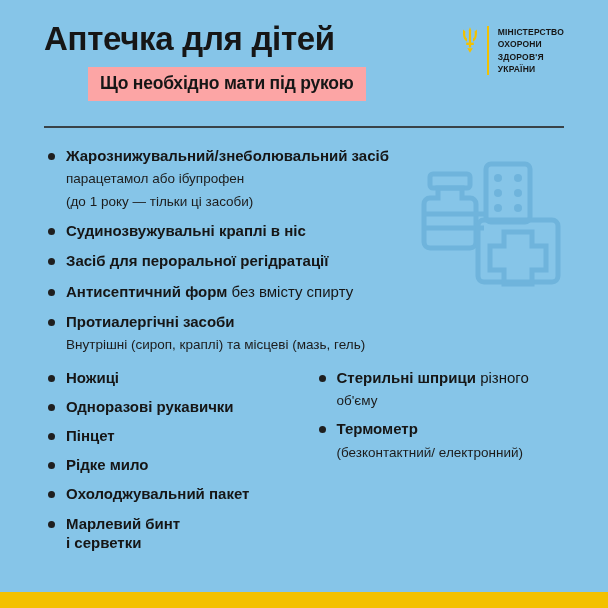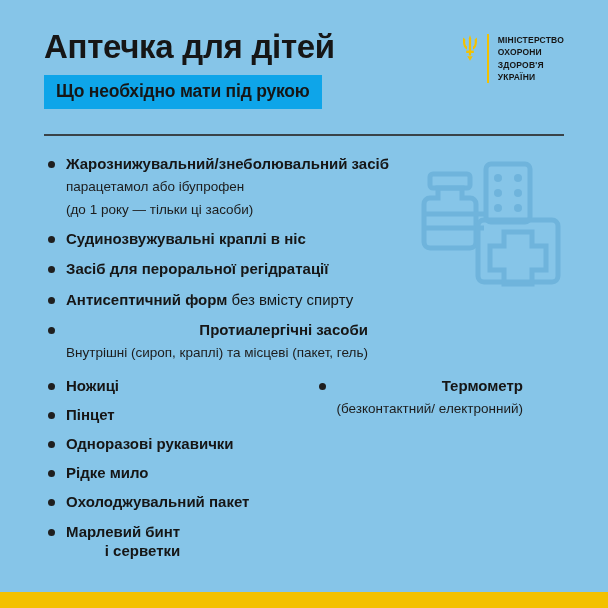--- a/index.html
+++ b/index.html
@@ -12,42 +12,43 @@
     background: #86c5e8;
     font-family: "Liberation Sans", sans-serif;
     color: #1c1c1c;
     overflow: hidden;
   }
   .page {
     position: relative;
     width: 608px;
     height: 608px;
     box-sizing: border-box;
-    padding: 8px 44px;
+    padding: 0 44px;
   }
 
   
   .header {
     position: relative;
     padding-top: 22px;
     min-height: 86px;
   }
   .title {
     font-size: 33px;
     font-weight: bold;
     letter-spacing: -0.3px;
     line-height: 1.05;
     margin: 0;
     color: #161616;
   }
   .subtitle-box {
     display: inline-block;
-    background: #0ea5e9;
+    background: #fca5a5;
     padding: 6px 12px 7px 12px;
     margin-top: 10px;
+    margin-left: 44px;
   }
   .subtitle-text {
     font-size: 17.5px;
     font-weight: bold;
     color: #161616;
     letter-spacing: -0.2px;
     white-space: nowrap;
   }
 
   
@@ -107,21 +108,20 @@
     flex: none;
   }
   .item-body {
     max-width: 420px;
   }
   .item-strong {
     font-size: 15px;
     font-weight: bold;
     line-height: 1.28;
     color: #161616;
-    text-align: right;
   }
   .item-strong .light {
     font-weight: normal;
   }
   .item-sub {
     font-size: 13.5px;
     line-height: 1.3;
     color: #1c1c1c;
     font-weight: normal;
     margin-top: 5px;
@@ -251,44 +251,44 @@
       <span class="bullet"></span>
       <div class="item-body">
         <div class="item-strong"><span>Антисептичний форм</span> <span class="light">без вмісту спирту</span></div>
       </div>
     </div>
 
     <div class="item">
       <span class="bullet"></span>
       <div class="item-body">
         <div class="item-strong">Протиалергічні засоби</div>
-        <div class="item-sub">Внутрішні (сироп, краплі) та місцеві (пакет, гель)</div>
+        <div class="item-sub">Внутрішні (сироп, краплі) та місцеві (мазь, гель)</div>
       </div>
     </div>
   </div>
 
   <div class="columns">
 
     <div class="col col-left">
       <div class="item">
         <span class="bullet"></span>
         <div class="item-body">
           <div class="item-strong">Ножиці</div>
         </div>
       </div>
       <div class="item">
         <span class="bullet"></span>
         <div class="item-body">
+          <div class="item-strong">Одноразові рукавички</div>
+        </div>
+      </div>
+      <div class="item">
+        <span class="bullet"></span>
+        <div class="item-body">
           <div class="item-strong">Пінцет</div>
-        </div>
-      </div>
-      <div class="item">
-        <span class="bullet"></span>
-        <div class="item-body">
-          <div class="item-strong">Одноразові рукавички</div>
         </div>
       </div>
       <div class="item">
         <span class="bullet"></span>
         <div class="item-body">
           <div class="item-strong">Рідке мило</div>
         </div>
       </div>
       <div class="item">
         <span class="bullet"></span>
@@ -302,20 +302,27 @@
           <div class="item-strong">Марлевий бинт</div>
           <div class="item-strong">і серветки</div>
         </div>
       </div>
     </div>
 
     <div class="col col-right">
       <div class="item">
         <span class="bullet"></span>
         <div class="item-body">
+          <div class="item-strong"><span>Стерильні шприци</span> <span class="light">різного</span></div>
+          <div class="item-sub">об'єму</div>
+        </div>
+      </div>
+      <div class="item">
+        <span class="bullet"></span>
+        <div class="item-body">
           <div class="item-strong">Термометр</div>
           <div class="item-sub">(безконтактний/ електронний)</div>
         </div>
       </div>
     </div>
 
   </div>
 
   <div class="footer-bar"></div>
 </div>

